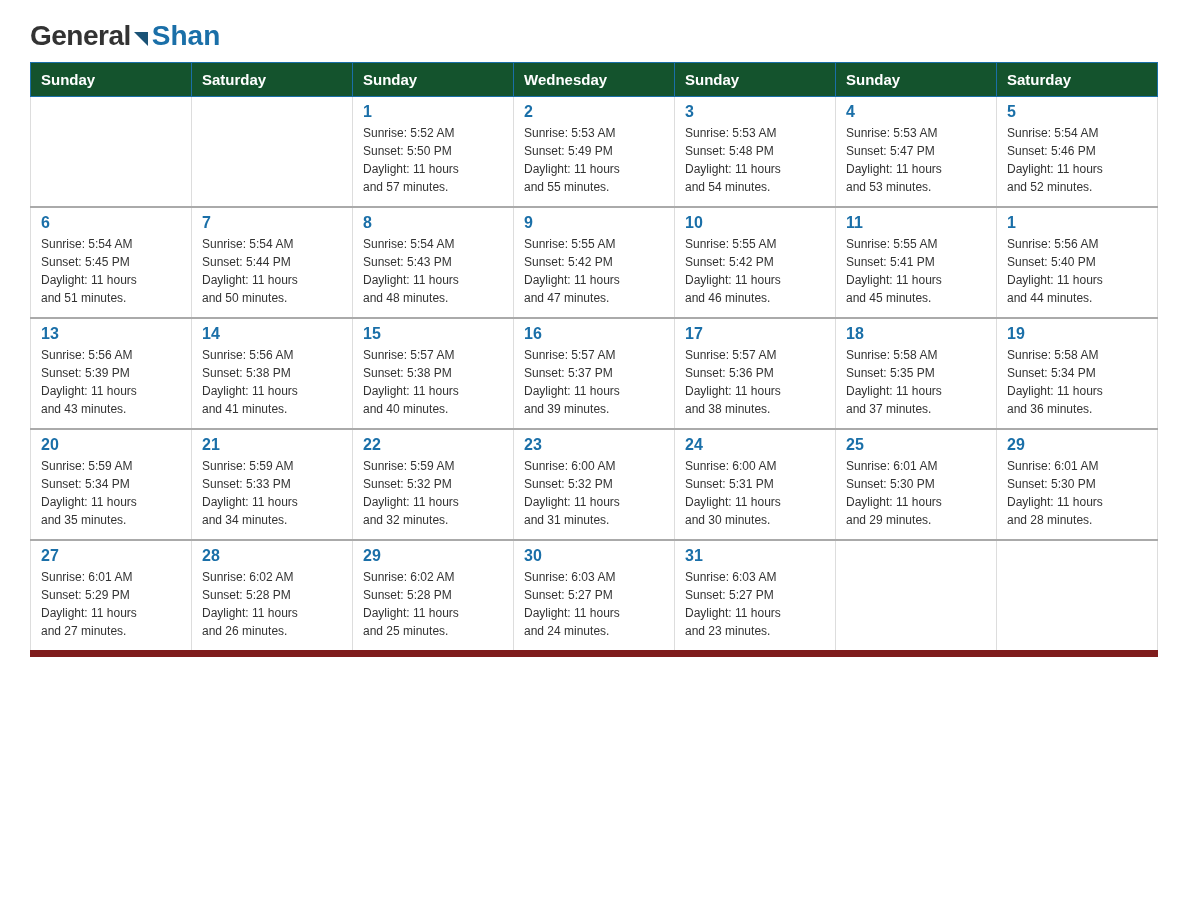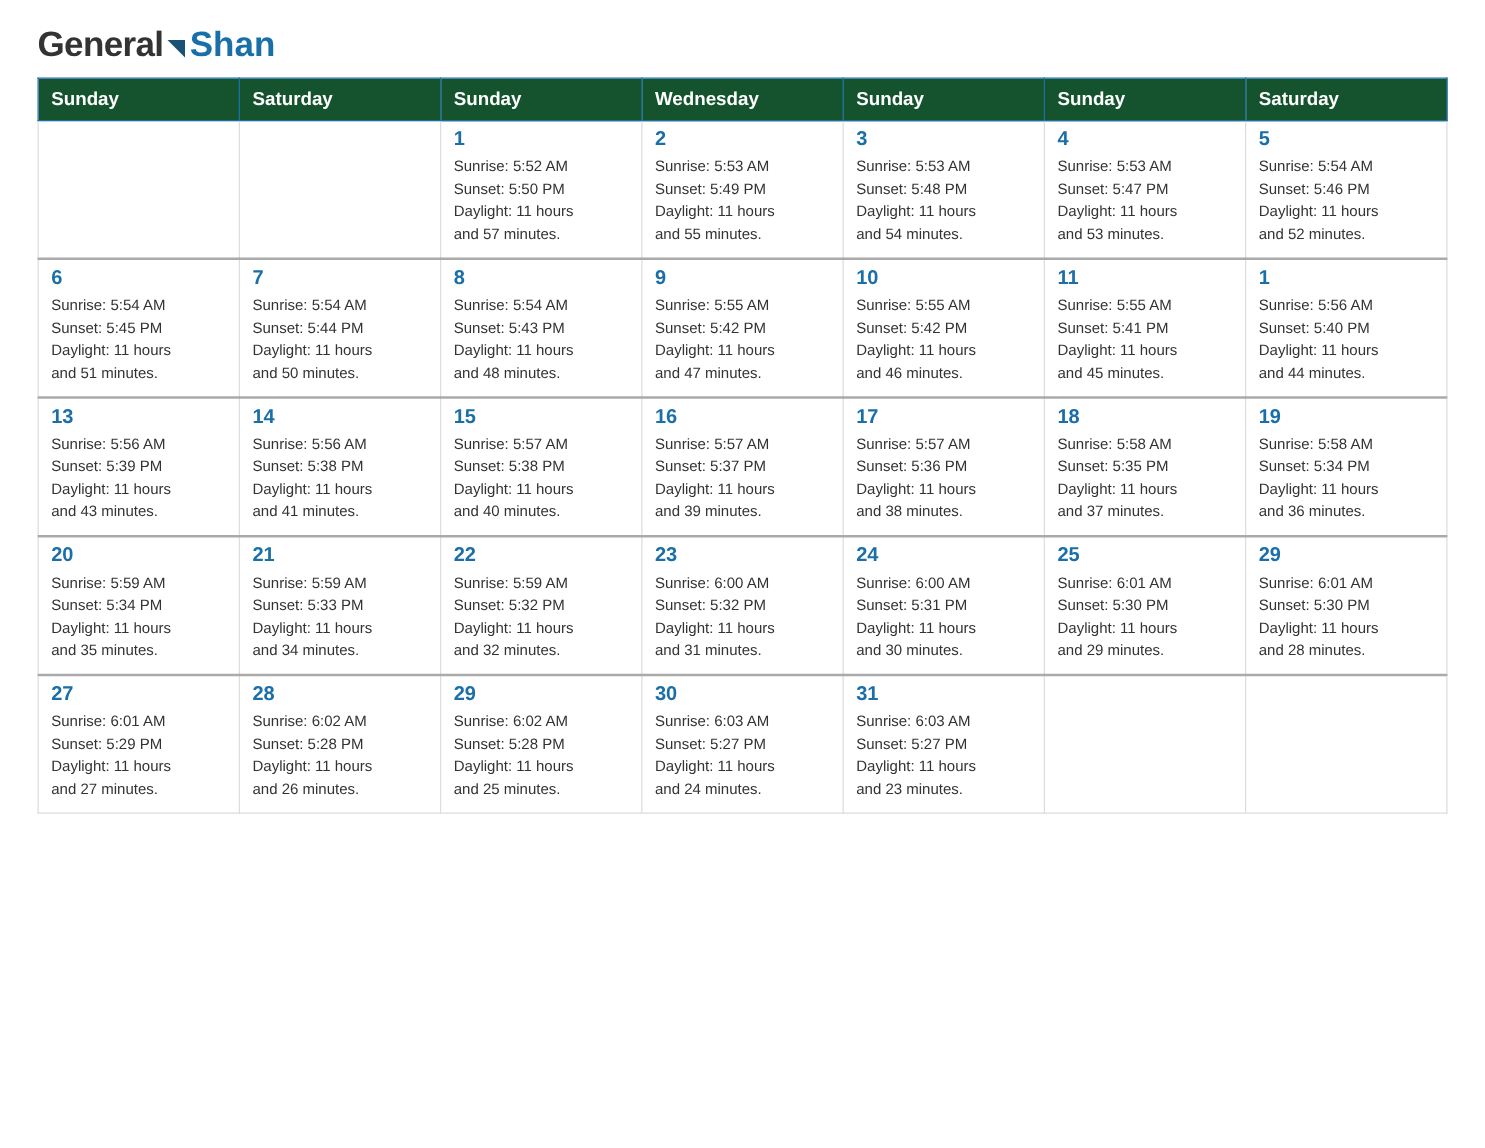--- a/index.html
+++ b/index.html
@@ -93,21 +93,21 @@
     }
     .day-info {
       color: #333;
       font-size: 12px;
       line-height: 1.5;
     }
     tbody tr {
       border-bottom: 2px solid #aaa;
     }
     tbody tr:last-child {
-      border-bottom: 1px solid #7f1d1d;
+      border-bottom: 7px solid #7f1d1d;
     }
     td.empty {
       background: #fff;
     }
   </style>
 </head>
 <body>
 
 <div class="header">
   <div class="logo">

